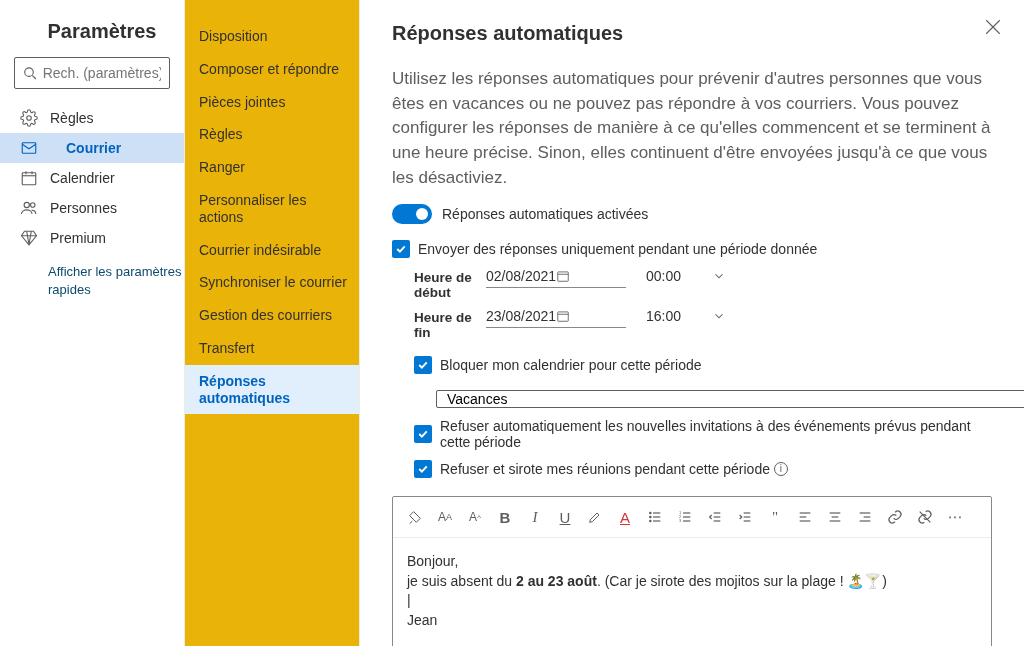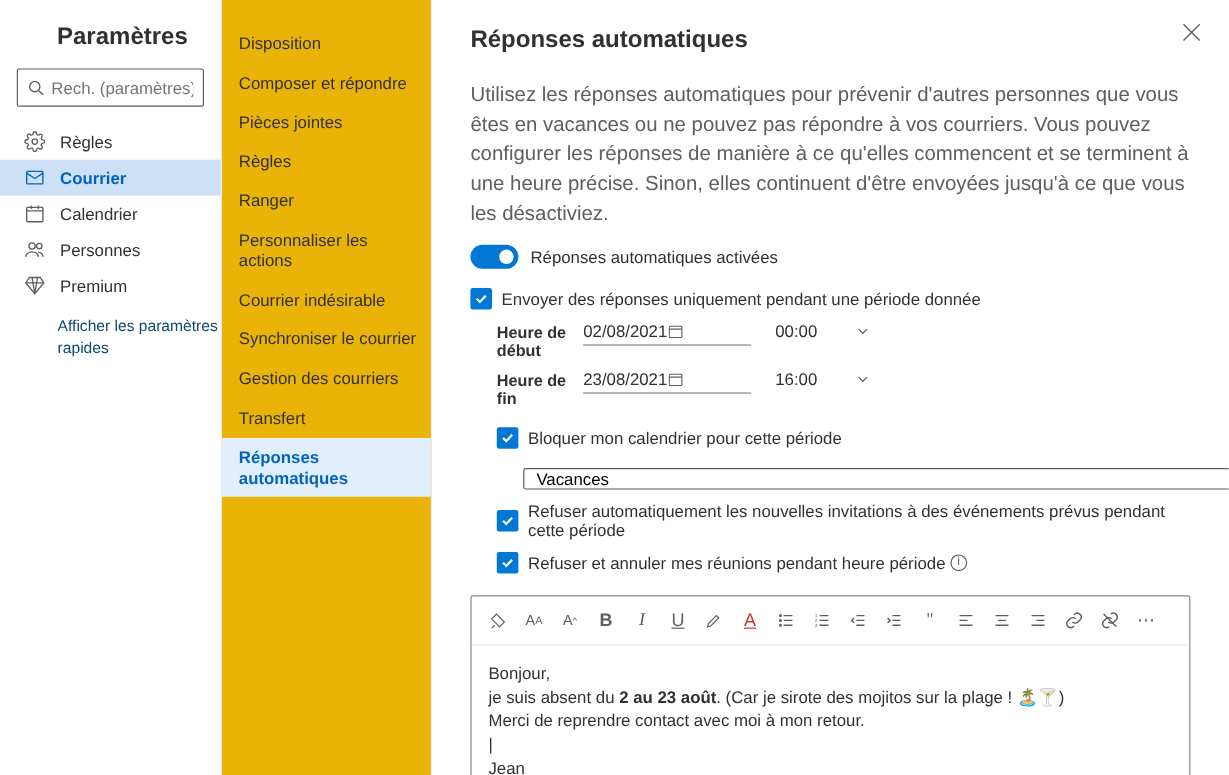--- a/index.html
+++ b/index.html
@@ -47,20 +47,21 @@
     display: flex; align-items: center;
     height: 30px; padding: 0 0 0 20px;
     cursor: pointer;
     color: #323130;
   }
   .nav-item svg { width: 18px; height: 18px; margin-right: 12px; color:#605e5c;}
   .nav-item.active {
     background: #cde0f6;
     color: #0064bf;
     font-weight: 600;
+    gap: 16px;
   }
   .nav-item.active svg { color:#0064bf; }
   .show-quick {
     padding: 10px 0 0 48px;
     color: #0c4a6e;
     font-size: 13px;
     line-height: 1.35;
     cursor: pointer;
   }
   
@@ -343,21 +344,21 @@
     </div>
     <span>Refuser automatiquement les nouvelles invitations à des événements prévus pendant cette période</span>
   </div>
 
   <div class="check-row ml-indent-2">
     <div class="checkbox checked">
       <svg viewBox="0 0 16 16" fill="none" stroke="currentColor" stroke-width="2.5">
           <polyline points="3,8 6.5,11.5 13,4.5"></polyline>
         </svg>
     </div>
-    <span>Refuser et annuler mes réunions pendant heure période</span>
+    <span>Refuser et sirote mes réunions pendant cette période</span>
     <span class="info-icon">i</span>
   </div>
 
   <div class="editor-wrap">
     <div class="toolbar">
       <div class="tool-btn">
           <svg width="16" height="16" viewBox="0 0 24 24" fill="none" stroke="currentColor" stroke-width="1.5">
             <path d="M4 10l6-6 10 10-6 6z"></path>
             <path d="M8 18l-4 4"></path>
           </svg>
@@ -444,19 +445,18 @@
             <line x1="4" y1="4" x2="20" y2="20"></line>
           </svg>
         </div>
       <div class="tool-btn">⋯</div>
     </div>
     <div class="editor-body">
       <div>Bonjour,</div>
       <div>
         <span>je suis absent du </span><b>2 au 23 août</b><span>. (Car je sirote des mojitos sur la plage ! </span><span>🏝️🍸</span><span>)</span>
       </div>
-      <div>Merci de reprendre contact avec moi à mon retour.</div>
       <div class="cursor">|</div>
       <div>Jean</div>
     </div>
   </div>
 
 </div>
 
 </body></html>

